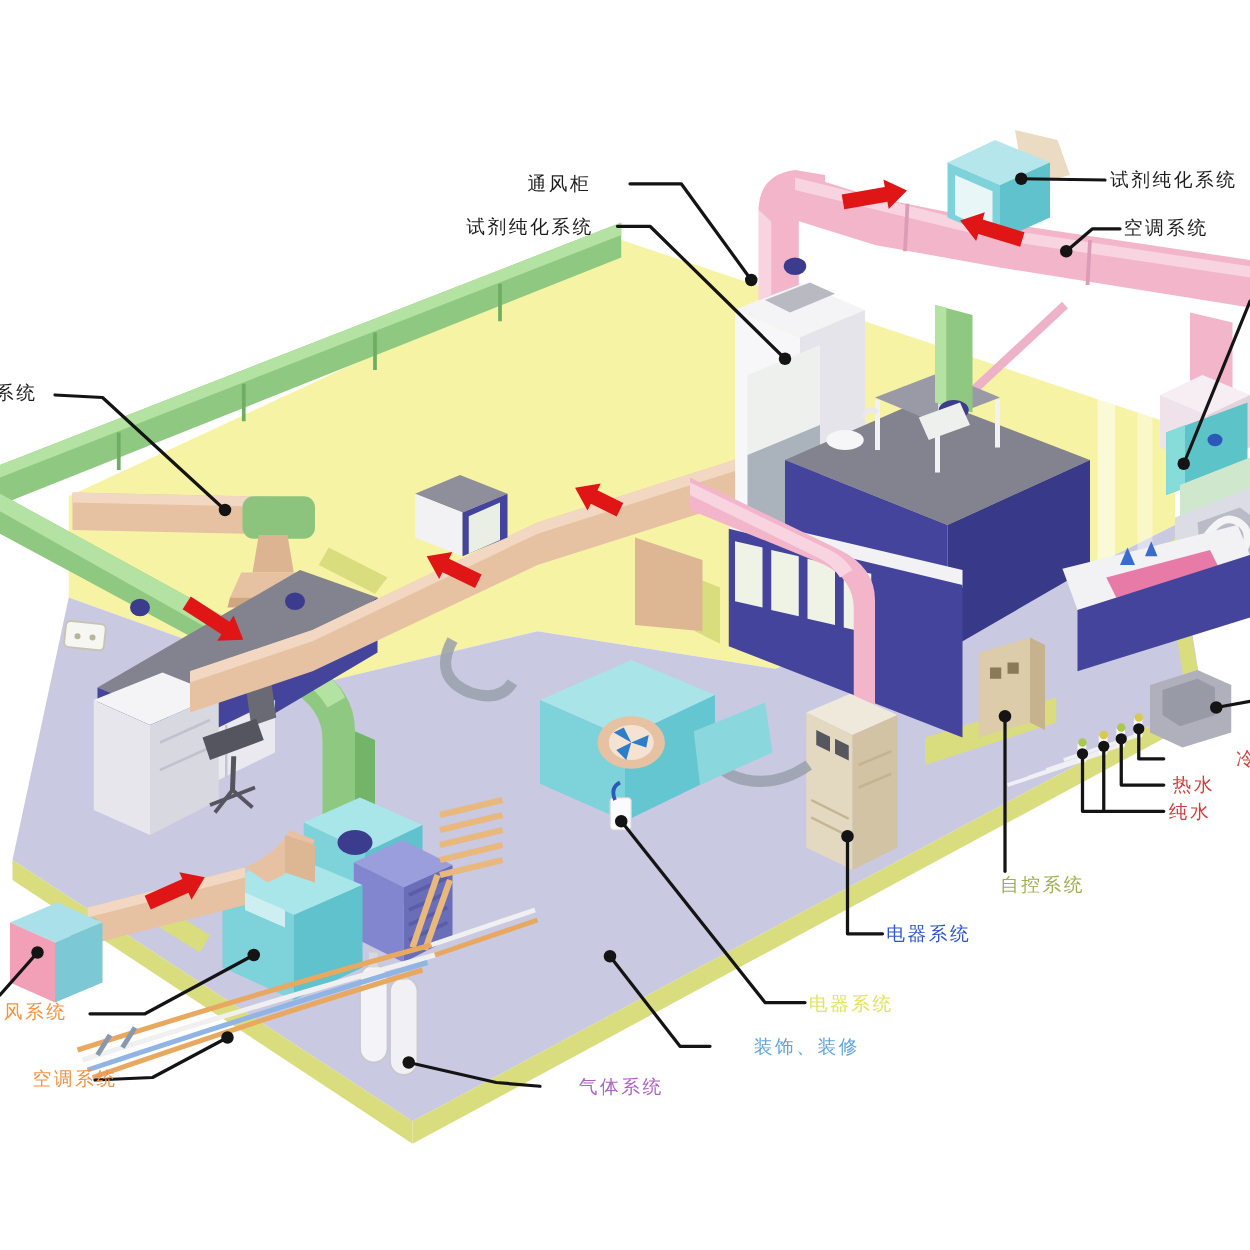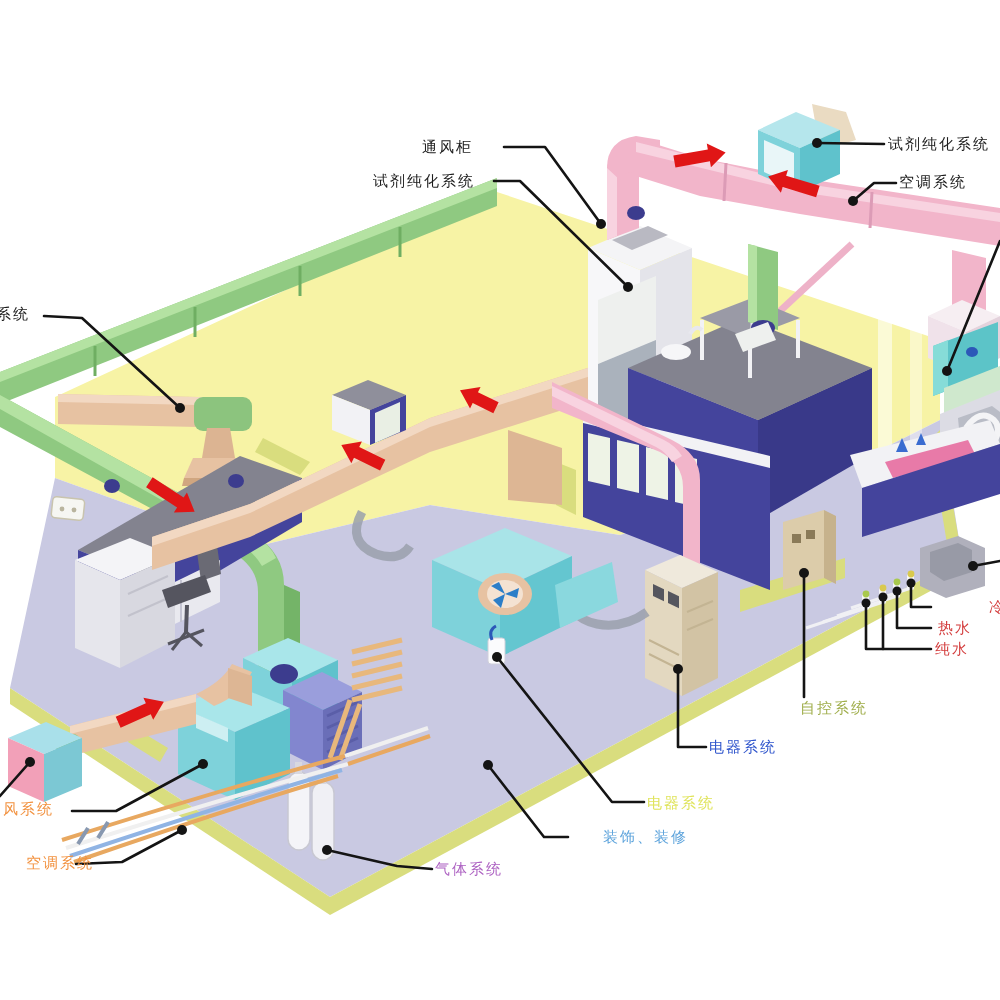--- a/index.html
+++ b/index.html
@@ -12,21 +12,21 @@
   .lbl{
     position:absolute;font-size:15px;font-weight:400;letter-spacing:2px;
     white-space:nowrap;user-select:none;
   }
   .lbl-black{color:var(--label_black);}
   .lbl-red{color:var(--label_red);}
   .lbl-olive{color:var(--label_olive);}
   .lbl-blue{color:var(--label_blue);text-align:right;}
   .lbl-yellow{color:var(--label_yellow);}
   .lbl-lightblue{color:var(--label_lightblue);}
-  .lbl-purple{color:var(--label_purple);}
+  .lbl-purple{color:var(--label_purple);margin-left:28px;}
   .lbl-orange{color:var(--label_orange);}
 </style>
 </head>
 <body>
 
 <svg id="scene" width="1000" height="1000" viewBox="0 0 1000 1000">
 
   <g>
     <polygon points="55,397 497,192 940,340 940,420 870,455 620,535 430,505 250,548 55,478" style="fill:var(--floor_yellow)"></polygon>
     <polygon points="55,478 250,548 430,505 620,535 870,455 940,420 962,558 330,897 10,688" style="fill:var(--floor_lavender)"></polygon>

